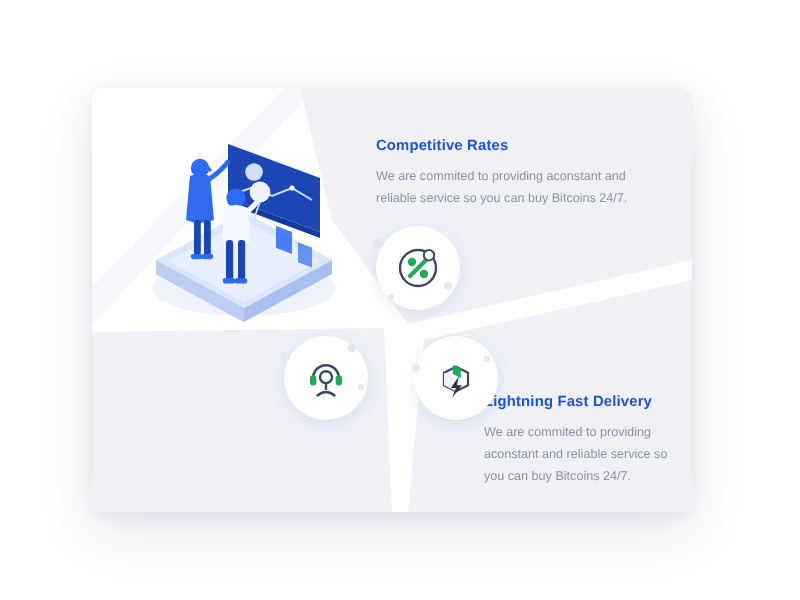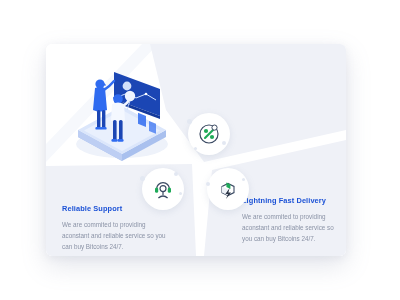--- a/index.html
+++ b/index.html
@@ -128,38 +128,38 @@
           <circle cx="62" cy="38" r="5.2" fill="#eef4ff"></circle>
           <path d="M62 43 q-2 5 -3 9" stroke="#cfe0fd" stroke-width=".9" fill="none"></path>
           <rect x="45" y="62" width="3.6" height="20" rx="1.6" fill="#1b46b4"></rect>
           <rect x="51" y="62" width="3.6" height="20" rx="1.6" fill="#1b46b4"></rect>
           <rect x="43.4" y="81" width="6.2" height="2.8" rx="1.3" fill="#2f6bf0"></rect>
           <rect x="49.4" y="81" width="6.2" height="2.8" rx="1.3" fill="#2f6bf0"></rect>
         </g>
       </svg>
     </div>
 
+    <div class="feat f-rates">
+      <p class="title">Competitive Rates</p>
+      <p class="body">We are commited to providing aconstant and reliable service so you can buy Bitcoins 24/7.</p>
+    </div>
 
     <div class="badge b-rates">
       <div class="bub" style="width:5px;height:5px;left:-1px;top:6px;"></div>
       <div class="bub" style="width:4px;height:4px;left:34px;top:28px;"></div>
       <div class="bub" style="width:3px;height:3px;left:6px;top:34px;"></div>
       <svg width="22" height="22" viewBox="0 0 22 22">
         <circle cx="11" cy="11" r="9" fill="none" stroke="#3b4a63" stroke-width="1.2"></circle>
         <path d="M7 15 L15 7" stroke="#1faa59" stroke-width="2.1" stroke-linecap="round"></path>
         <circle cx="8" cy="8" r="2.1" fill="#1faa59"></circle>
         <circle cx="14" cy="14" r="2.1" fill="#1faa59"></circle>
         <circle cx="16.5" cy="4.6" r="2.6" fill="#ffffff" stroke="#3b4a63" stroke-width="1"></circle>
       </svg>
     </div>
 
-    <div class="feat f-support">
-      <p class="title">Reliable Support</p>
-      <p class="body">We are commited to providing aconstant and reliable service so you can buy Bitcoins 24/7.</p>
-    </div>
 
     <div class="badge b-support">
       <div class="bub" style="width:5px;height:5px;left:-2px;top:8px;"></div>
       <div class="bub" style="width:4px;height:4px;left:32px;top:4px;"></div>
       <div class="bub" style="width:3px;height:3px;left:37px;top:24px;"></div>
       <svg width="22" height="22" viewBox="0 0 22 22">
         <path d="M4.6 11 a6.4 6.4 0 0 1 12.8 0" fill="none" stroke="#3b4a63" stroke-width="1.3"></path>
         <rect x="3" y="9.6" width="3.2" height="5.2" rx="1.5" fill="#1faa59"></rect>
         <rect x="15.8" y="9.6" width="3.2" height="5.2" rx="1.5" fill="#1faa59"></rect>
         <circle cx="11" cy="10.6" r="3" fill="#ffffff" stroke="#3b4a63" stroke-width="1.2"></circle>

